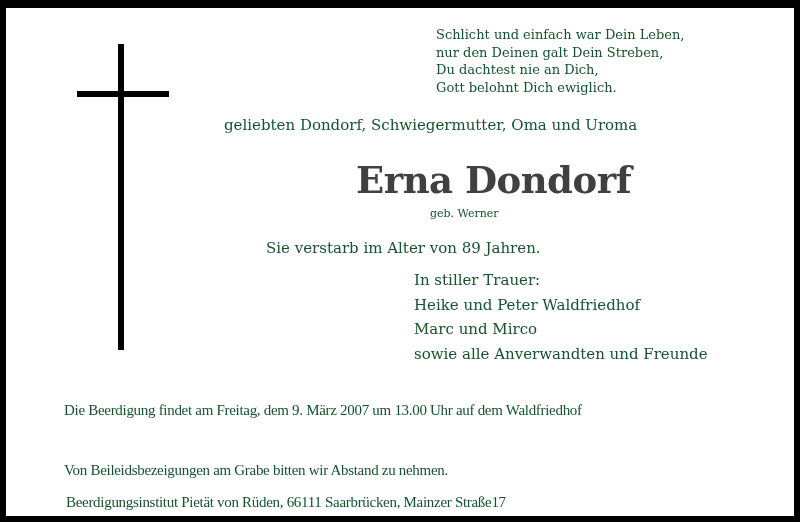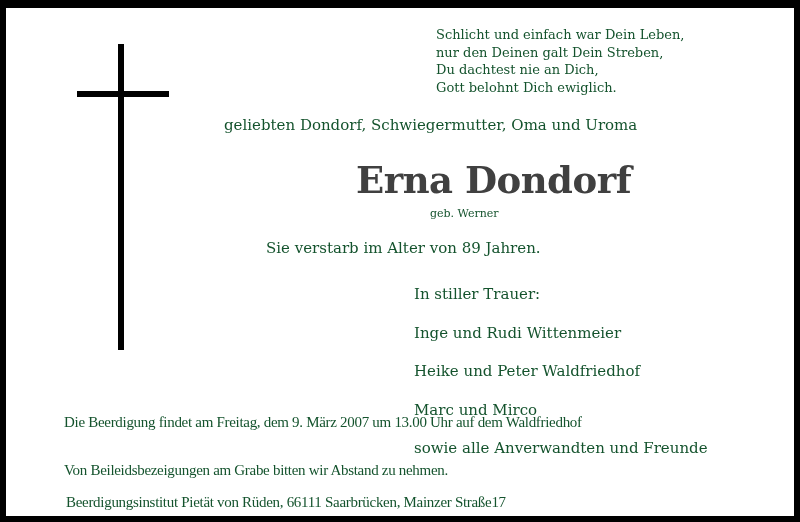--- a/index.html
+++ b/index.html
@@ -44,29 +44,29 @@
       line-height: 44px;
       font-weight: bold;
       color: #404040;
       white-space: nowrap;
       font-family: "DejaVu Serif", serif;
       letter-spacing: -0.5px;
     }
     .birthname { left: 424px; top: 197px; font-size: 11px; }
     .age { left: 212px; top: 231px; font-size: 15px; margin-left: 48px; }
     .mourners { left: 408px; top: 260px; font-size: 15px; line-height: 24.5px; }
-    .mourners div { white-space: nowrap; margin-top: 14px; }
+    .mourners div { white-space: nowrap; }
     .address {
       left: 55px; top: 381px;
       font-family: "Liberation Serif", serif;
       font-size: 16.5px;
       letter-spacing: -0.3px;
     }
     .funeral {
-      left: 58px; top: 405px;
+      left: 58px; top: 393px;
       font-family: "Liberation Serif", serif;
       font-size: 15px;
       line-height: 19px;
       letter-spacing: -0.3px;
     }
     .funeral div { white-space: nowrap; }
     .condolence {
       left: 58px; top: 453px;
       font-family: "Liberation Serif", serif;
       font-size: 15px;
@@ -106,21 +106,20 @@
   </div>
 
   <div class="name">Erna Dondorf</div>
 
   <div class="t birthname">geb. Werner</div>
 
   <div class="t age">Sie verstarb im Alter von 89 Jahren.</div>
 
   <div class="t mourners">
     <div>In stiller Trauer:</div>
-    <div>Inge und Rudi Wittenmeier</div>
     <div>Heike und Peter Waldfriedhof</div>
     <div>Marc und Mirco</div>
     <div>sowie alle Anverwandten und Freunde</div>
   </div>
 
 
   <div class="t funeral">
     <div>Die Beerdigung  findet am Freitag, dem 9. März 2007 um 13.00 Uhr auf dem Waldfriedhof</div>
   </div>
 

